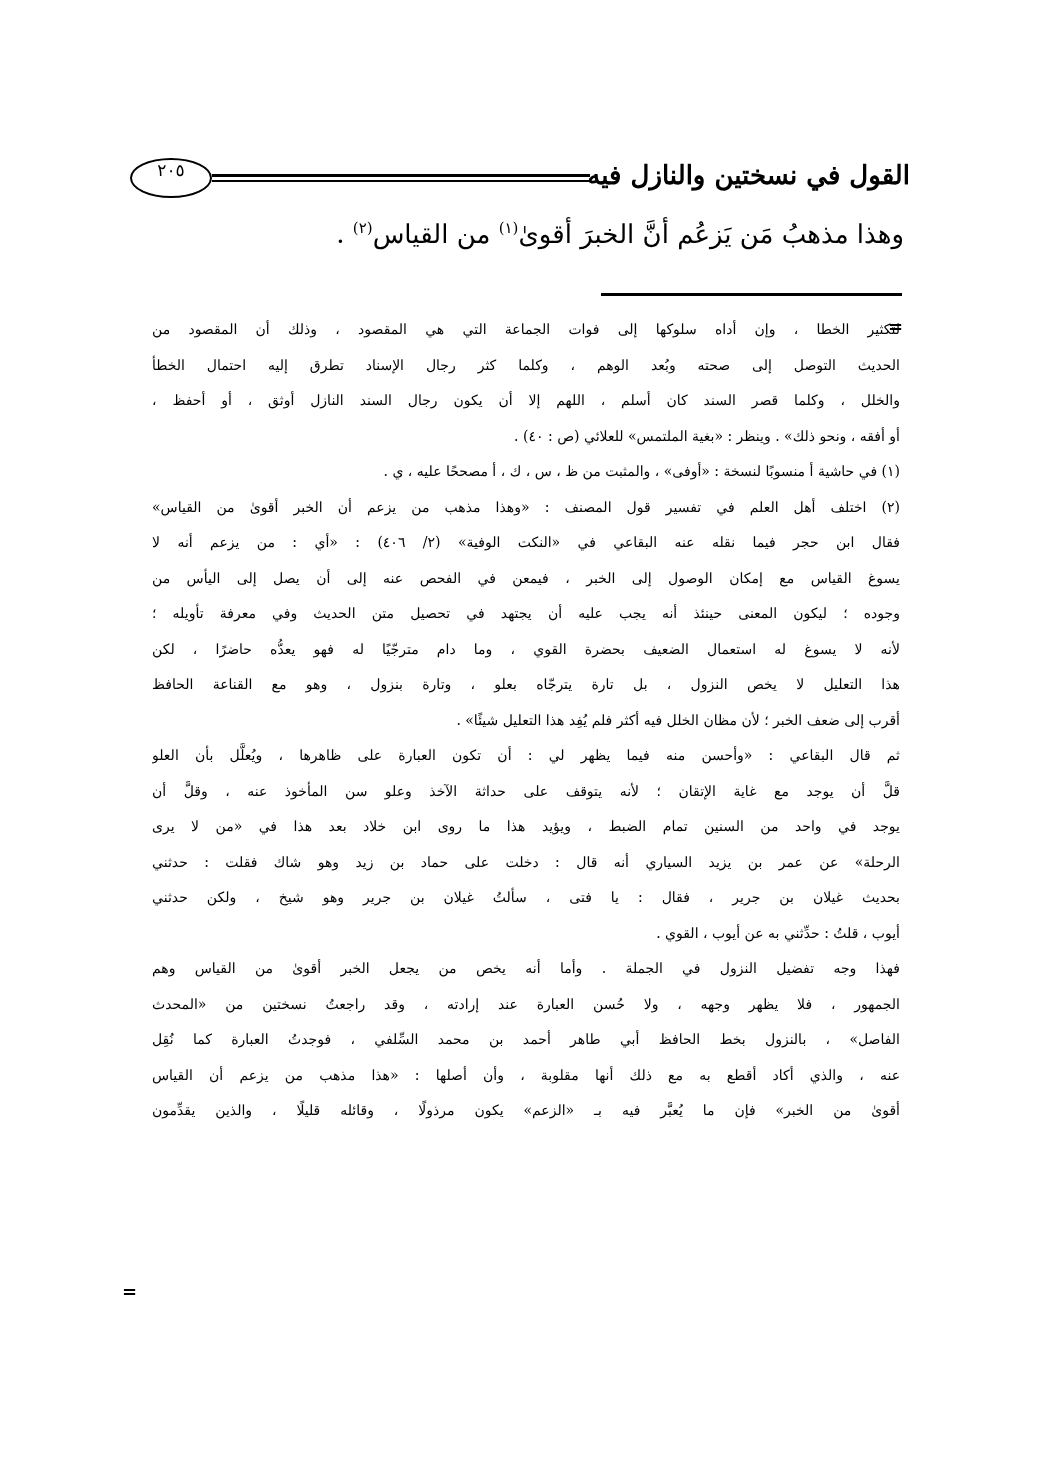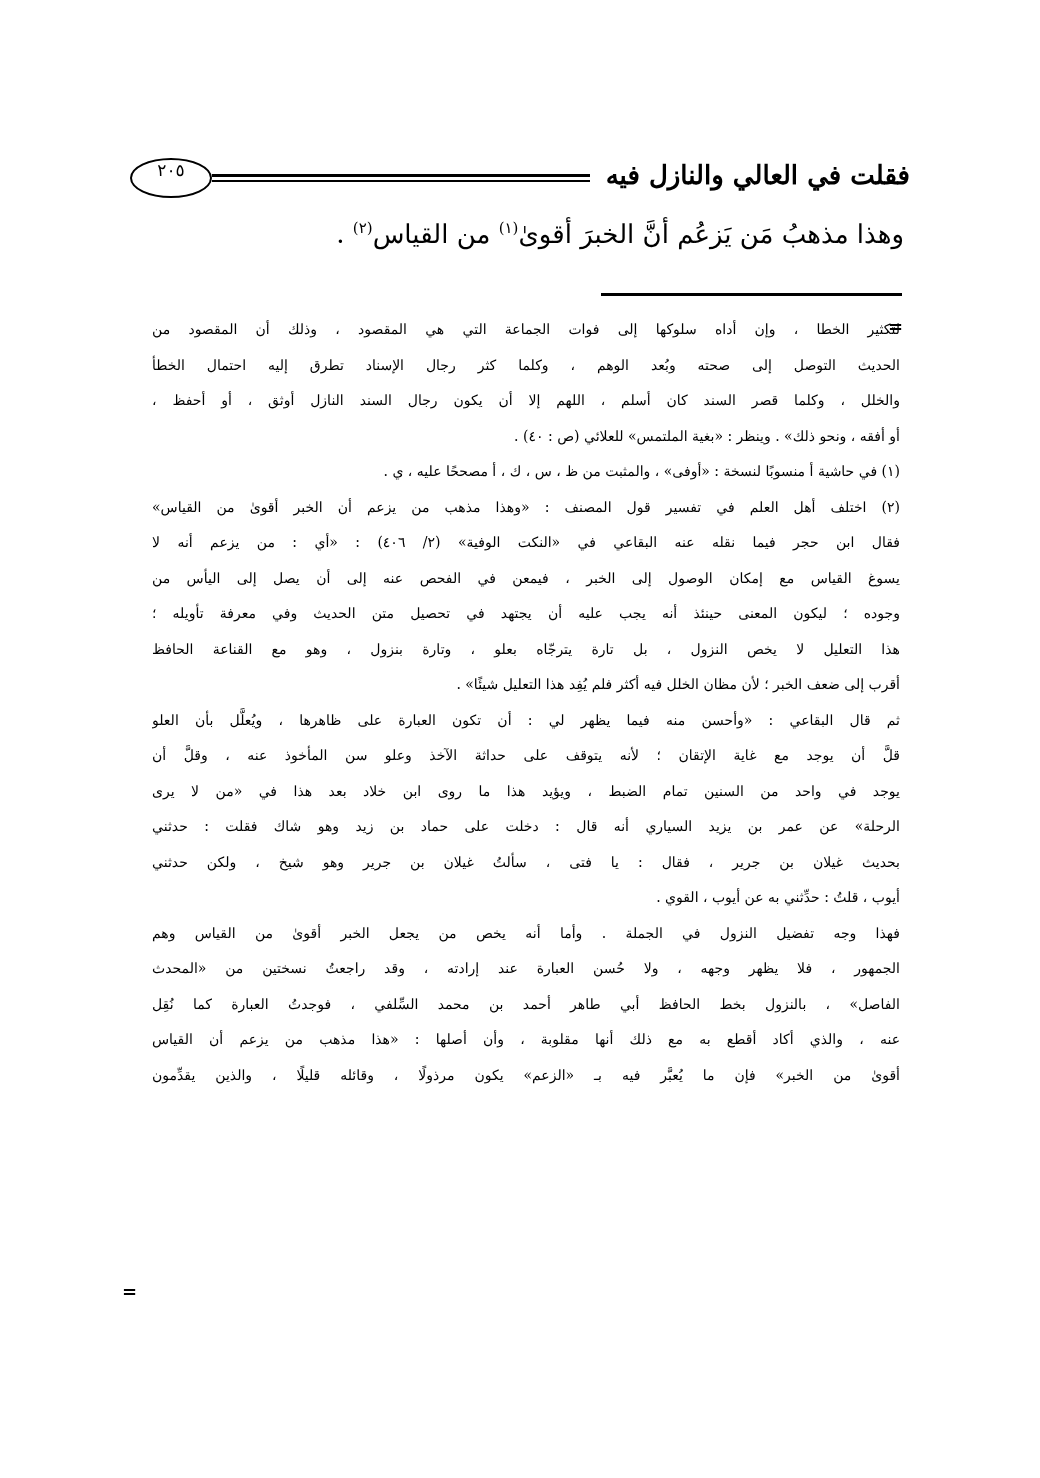--- a/index.html
+++ b/index.html
@@ -129,41 +129,42 @@
 </head>
 <body>
 
 <div class="page">
 
   <div class="running-header">
     <div class="page-number-oval">
       <span>٢٠٥</span>
     </div>
     <div class="header-rule"></div>
-    <div class="header-title">فقلت في العالي والنازل فيه</div>
+    <div class="header-title">القول في نسختين والنازل فيه</div>
   </div>
 
   <div class="main-text">
     <span>وهذا مذهبُ مَن يَزعُم أنَّ الخبرَ أقوىٰ</span><sup>(١)</sup><span> من القياس</span><sup>(٢)</sup><span> .</span>
   </div>
 
   <div class="footnote-rule"></div>
 
   <div class="cont-mark top">=</div>
 
   <div class="footnotes">
     <span class="fn-line">لتكثير الخطا ، وإن أداه سلوكها إلى فوات الجماعة التي هي المقصود ، وذلك أن المقصود من</span>
     <span class="fn-line">الحديث التوصل إلى صحته وبُعد الوهم ، وكلما كثر رجال الإسناد تطرق إليه احتمال الخطأ</span>
     <span class="fn-line">والخلل ، وكلما قصر السند كان أسلم ، اللهم إلا أن يكون رجال السند النازل أوثق ، أو أحفظ ،</span>
     <span class="fn-line last">أو أفقه ، ونحو ذلك» . وينظر : «بغية الملتمس» للعلائي (ص : ٤٠) .</span>
     <span class="fn-line last">(١) في حاشية أ منسوبًا لنسخة : «أوفى» ، والمثبت من ظ ، س ، ك ، أ مصححًا عليه ، ي .</span>
     <span class="fn-line">(٢) اختلف أهل العلم في تفسير قول المصنف : «وهذا مذهب من يزعم أن الخبر أقوىٰ من القياس»</span>
     <span class="fn-line">فقال ابن حجر فيما نقله عنه البقاعي في «النكت الوفية» (٢/ ٤٠٦) : «أي : من يزعم أنه لا</span>
     <span class="fn-line">يسوغ القياس مع إمكان الوصول إلى الخبر ، فيمعن في الفحص عنه إلى أن يصل إلى اليأس من</span>
     <span class="fn-line">وجوده ؛ ليكون المعنى حينئذ أنه يجب عليه أن يجتهد في تحصيل متن الحديث وفي معرفة تأويله ؛</span>
+    <span class="fn-line">لأنه لا يسوغ له استعمال الضعيف بحضرة القوي ، وما دام مترجّيًا له فهو يعدُّه حاضرًا ، لكن</span>
     <span class="fn-line">هذا التعليل لا يخص النزول ، بل تارة يترجّاه بعلو ، وتارة بنزول ، وهو مع القناعة الحافظ</span>
     <span class="fn-line last">أقرب إلى ضعف الخبر ؛ لأن مظان الخلل فيه أكثر فلم يُفِد هذا التعليل شيئًا» .</span>
     <span class="fn-line">ثم قال البقاعي : «وأحسن منه فيما يظهر لي : أن تكون العبارة على ظاهرها ، ويُعلَّل بأن العلو</span>
     <span class="fn-line">قلَّ أن يوجد مع غاية الإتقان ؛ لأنه يتوقف على حداثة الآخذ وعلو سن المأخوذ عنه ، وقلَّ أن</span>
     <span class="fn-line">يوجد في واحد من السنين تمام الضبط ، ويؤيد هذا ما روى ابن خلاد بعد هذا في «من لا يرى</span>
     <span class="fn-line">الرحلة» عن عمر بن يزيد السياري أنه قال : دخلت على حماد بن زيد وهو شاك فقلت : حدثني</span>
     <span class="fn-line">بحديث غيلان بن جرير ، فقال : يا فتى ، سألتُ غيلان بن جرير وهو شيخ ، ولكن حدثني</span>
     <span class="fn-line last">أيوب ، قلتُ : حدِّثني به عن أيوب ، القوي .</span>
     <span class="fn-line">فهذا وجه تفضيل النزول في الجملة . وأما أنه يخص من يجعل الخبر أقوىٰ من القياس وهم</span>
     <span class="fn-line">الجمهور ، فلا يظهر وجهه ، ولا حُسن العبارة عند إرادته ، وقد راجعتُ نسختين من «المحدث</span>

